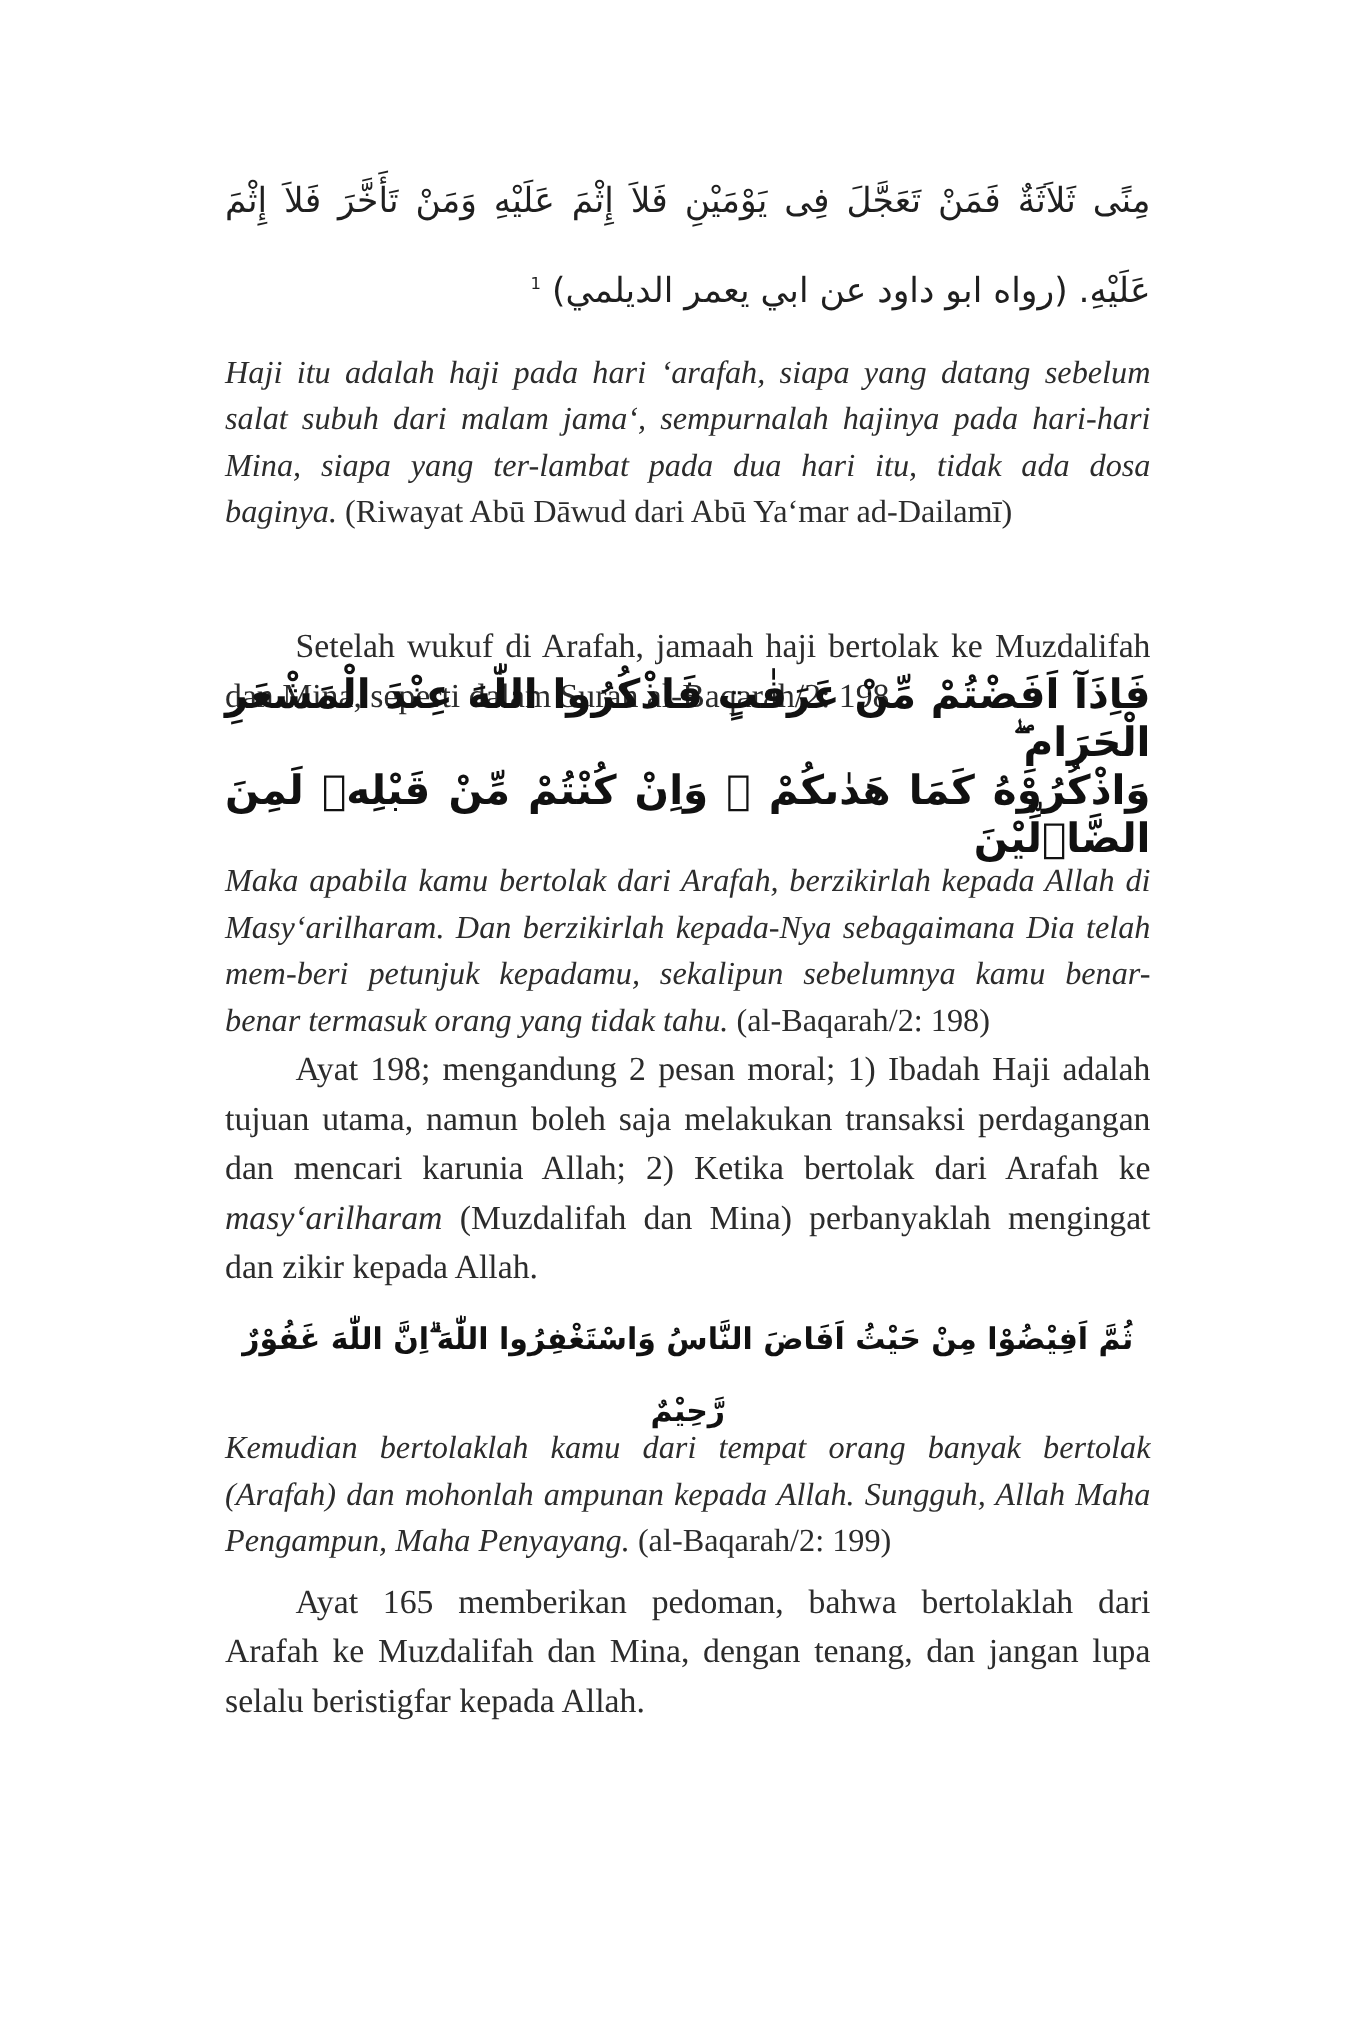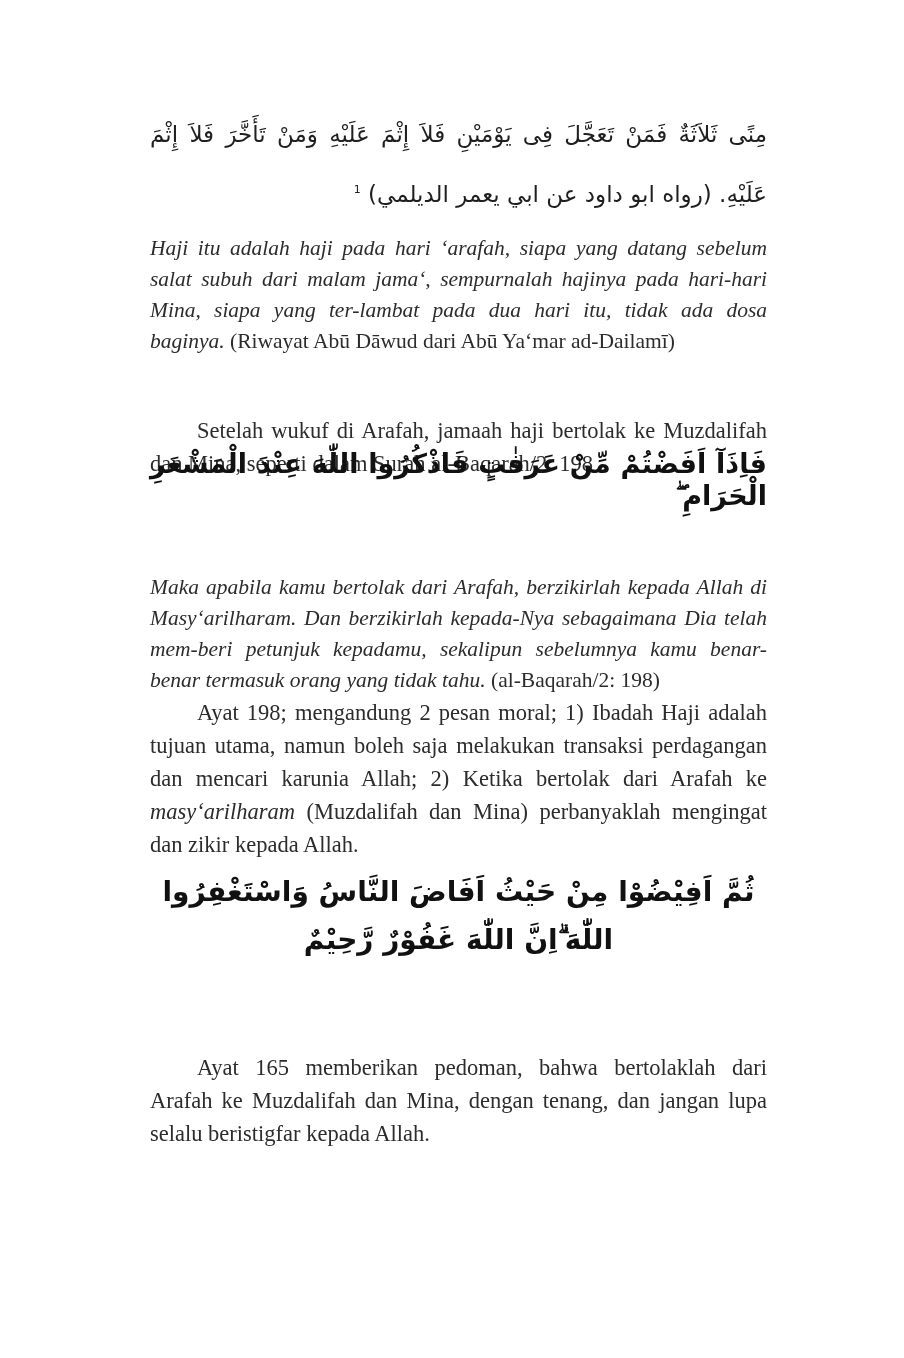--- a/index.html
+++ b/index.html
@@ -47,21 +47,21 @@
       color: #111111;
       letter-spacing: 0.5px;
     }
     .verse-198 {
       top: 448px;
       font-size: 27px;
       line-height: 32px;
     }
     .verse-199 {
       top: 868px;
-      font-size: 28px;
+      font-size: 20px;
       line-height: 48px;
       text-align: center;
       text-align-last: center;
     }
     .serif {
       position: absolute;
       left: 0;
       width: 617px;
       font-family: "Liberation Serif", "DejaVu Serif", serif;
       color: #2c2c2c;
@@ -108,27 +108,29 @@
 <div class="page">
 
   <div class="arabic hadith"><span>مِنًى ثَلاَثَةٌ فَمَنْ تَعَجَّلَ فِى يَوْمَيْنِ فَلاَ إِثْمَ عَلَيْهِ وَمَنْ تَأَخَّرَ فَلاَ إِثْمَ عَلَيْهِ. (رواه ابو داود عن ابي يعمر الديلمي)</span> <sup>1</sup></div>
 
   <div class="serif translation t1"><span class="it">Haji itu adalah haji pada hari ‘arafah, siapa yang datang sebelum salat subuh dari malam jama‘, sempurnalah hajinya pada hari-hari Mina, siapa yang ter-lambat pada dua hari itu, tidak ada dosa baginya.</span><span> (Riwayat Abū Dāwud dari Abū Ya‘mar ad-Dailamī)</span></div>
 
   <div class="serif para p1">Setelah wukuf di Arafah, jamaah haji bertolak ke Muzdalifah dan Mina, seperti dalam Surah al-Baqarah/2: 198</div>
 
   <div class="arabic verse verse-198">
     <div>فَاِذَآ اَفَضْتُمْ مِّنْ عَرَفٰتٍ فَاذْكُرُوا اللّٰهَ عِنْدَ الْمَشْعَرِ الْحَرَامِ ۖ</div>
+    <div>وَاذْكُرُوْهُ كَمَا هَدٰىكُمْ ۚ وَاِنْ كُنْتُمْ مِّنْ قَبْلِهٖ لَمِنَ الضَّاۤلِّيْنَ</div>
   </div>
 
   <div class="serif translation t2"><span class="it">Maka apabila kamu bertolak dari Arafah, berzikirlah kepada Allah di Masy‘arilharam. Dan berzikirlah kepada-Nya sebagaimana Dia telah mem-beri petunjuk kepadamu, sekalipun sebelumnya kamu benar-benar termasuk orang yang tidak tahu.</span><span> (al-Baqarah/2: 198)</span></div>
 
   <div class="serif para p2"><span>Ayat 198; mengandung 2 pesan moral; 1) Ibadah Haji adalah tujuan utama, namun boleh saja melakukan transaksi perdagangan dan mencari karunia Allah; 2) Ketika bertolak dari Arafah ke </span><span class="it" style="font-style:italic">masy‘arilharam</span><span> (Muzdalifah dan Mina) perbanyaklah mengingat dan zikir kepada Allah.</span></div>
 
   <div class="arabic verse verse-199">
     <div>ثُمَّ اَفِيْضُوْا مِنْ حَيْثُ اَفَاضَ النَّاسُ وَاسْتَغْفِرُوا اللّٰهَ ۗاِنَّ اللّٰهَ غَفُوْرٌ رَّحِيْمٌ</div>
   </div>
 
+  <div class="serif translation t3"><span class="it">Kemudian bertolaklah kamu dari tempat orang banyak bertolak (Arafah) dan mohonlah ampunan kepada Allah. Sungguh, Allah Maha Pengampun, Maha Penyayang.</span><span> (al-Baqarah/2: 199)</span></div>
 
   <div class="serif para p3">Ayat 165 memberikan pedoman, bahwa bertolaklah dari Arafah ke Muzdalifah dan Mina, dengan tenang, dan jangan lupa selalu beristigfar kepada Allah.</div>
 
 
 </div>
 
 </body></html>

